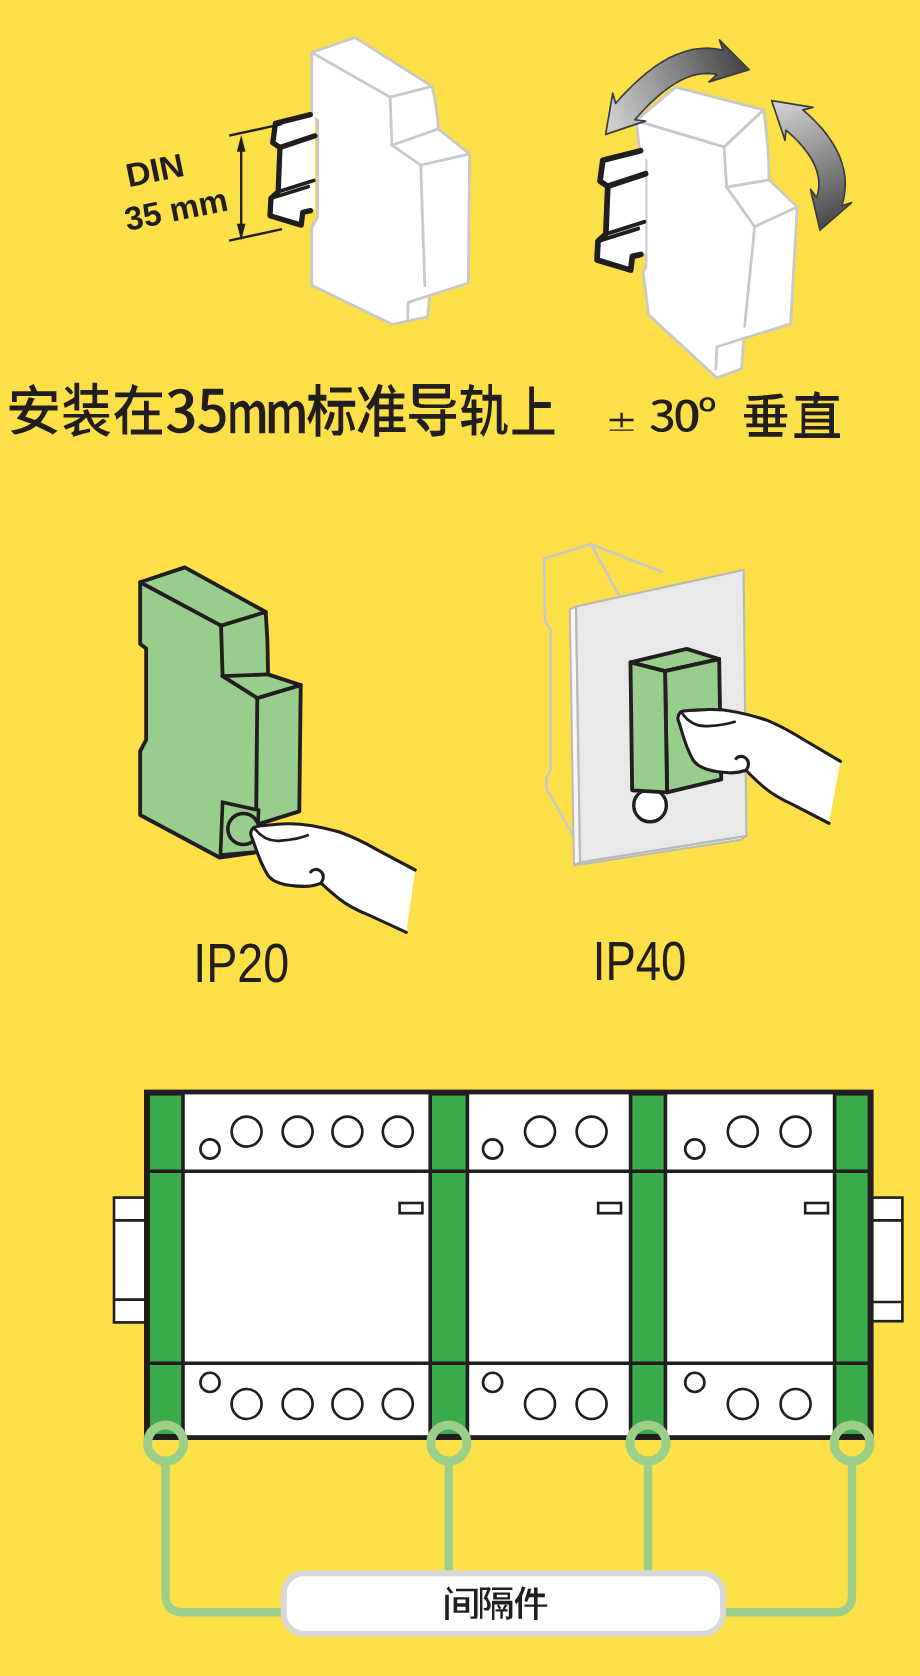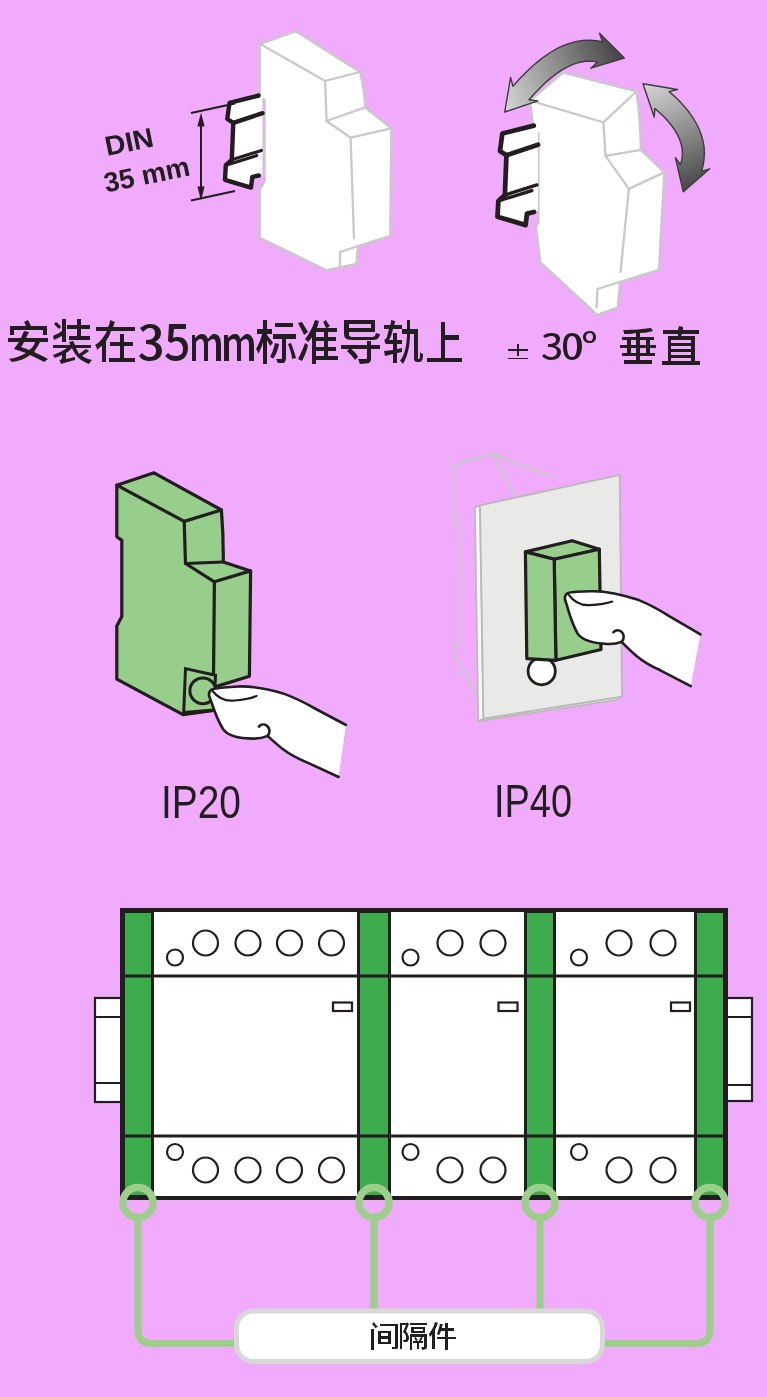--- a/index.html
+++ b/index.html
@@ -1,16 +1,16 @@
 <!DOCTYPE html>
 <html><head>
 <meta charset="utf-8">
 <style>
   html,body { margin:0; padding:0; background:#ffffff; }
-  .page { position:relative; width:767px; height:1397px; background:#f0abfc; overflow:hidden; }
+  .page { position:relative; width:767px; height:1397px; background:#fde047; overflow:hidden; }
   svg { display:block; }
   text { font-family:"Liberation Sans", sans-serif; fill:#221e1f; }
   .ghost { fill:transparent; font-family:"Liberation Sans", sans-serif; }
 </style>
 </head>
 <body>
 
 <div class="page">
 <svg width="767" height="1397" viewBox="0 0 767 1397">
   <defs>

